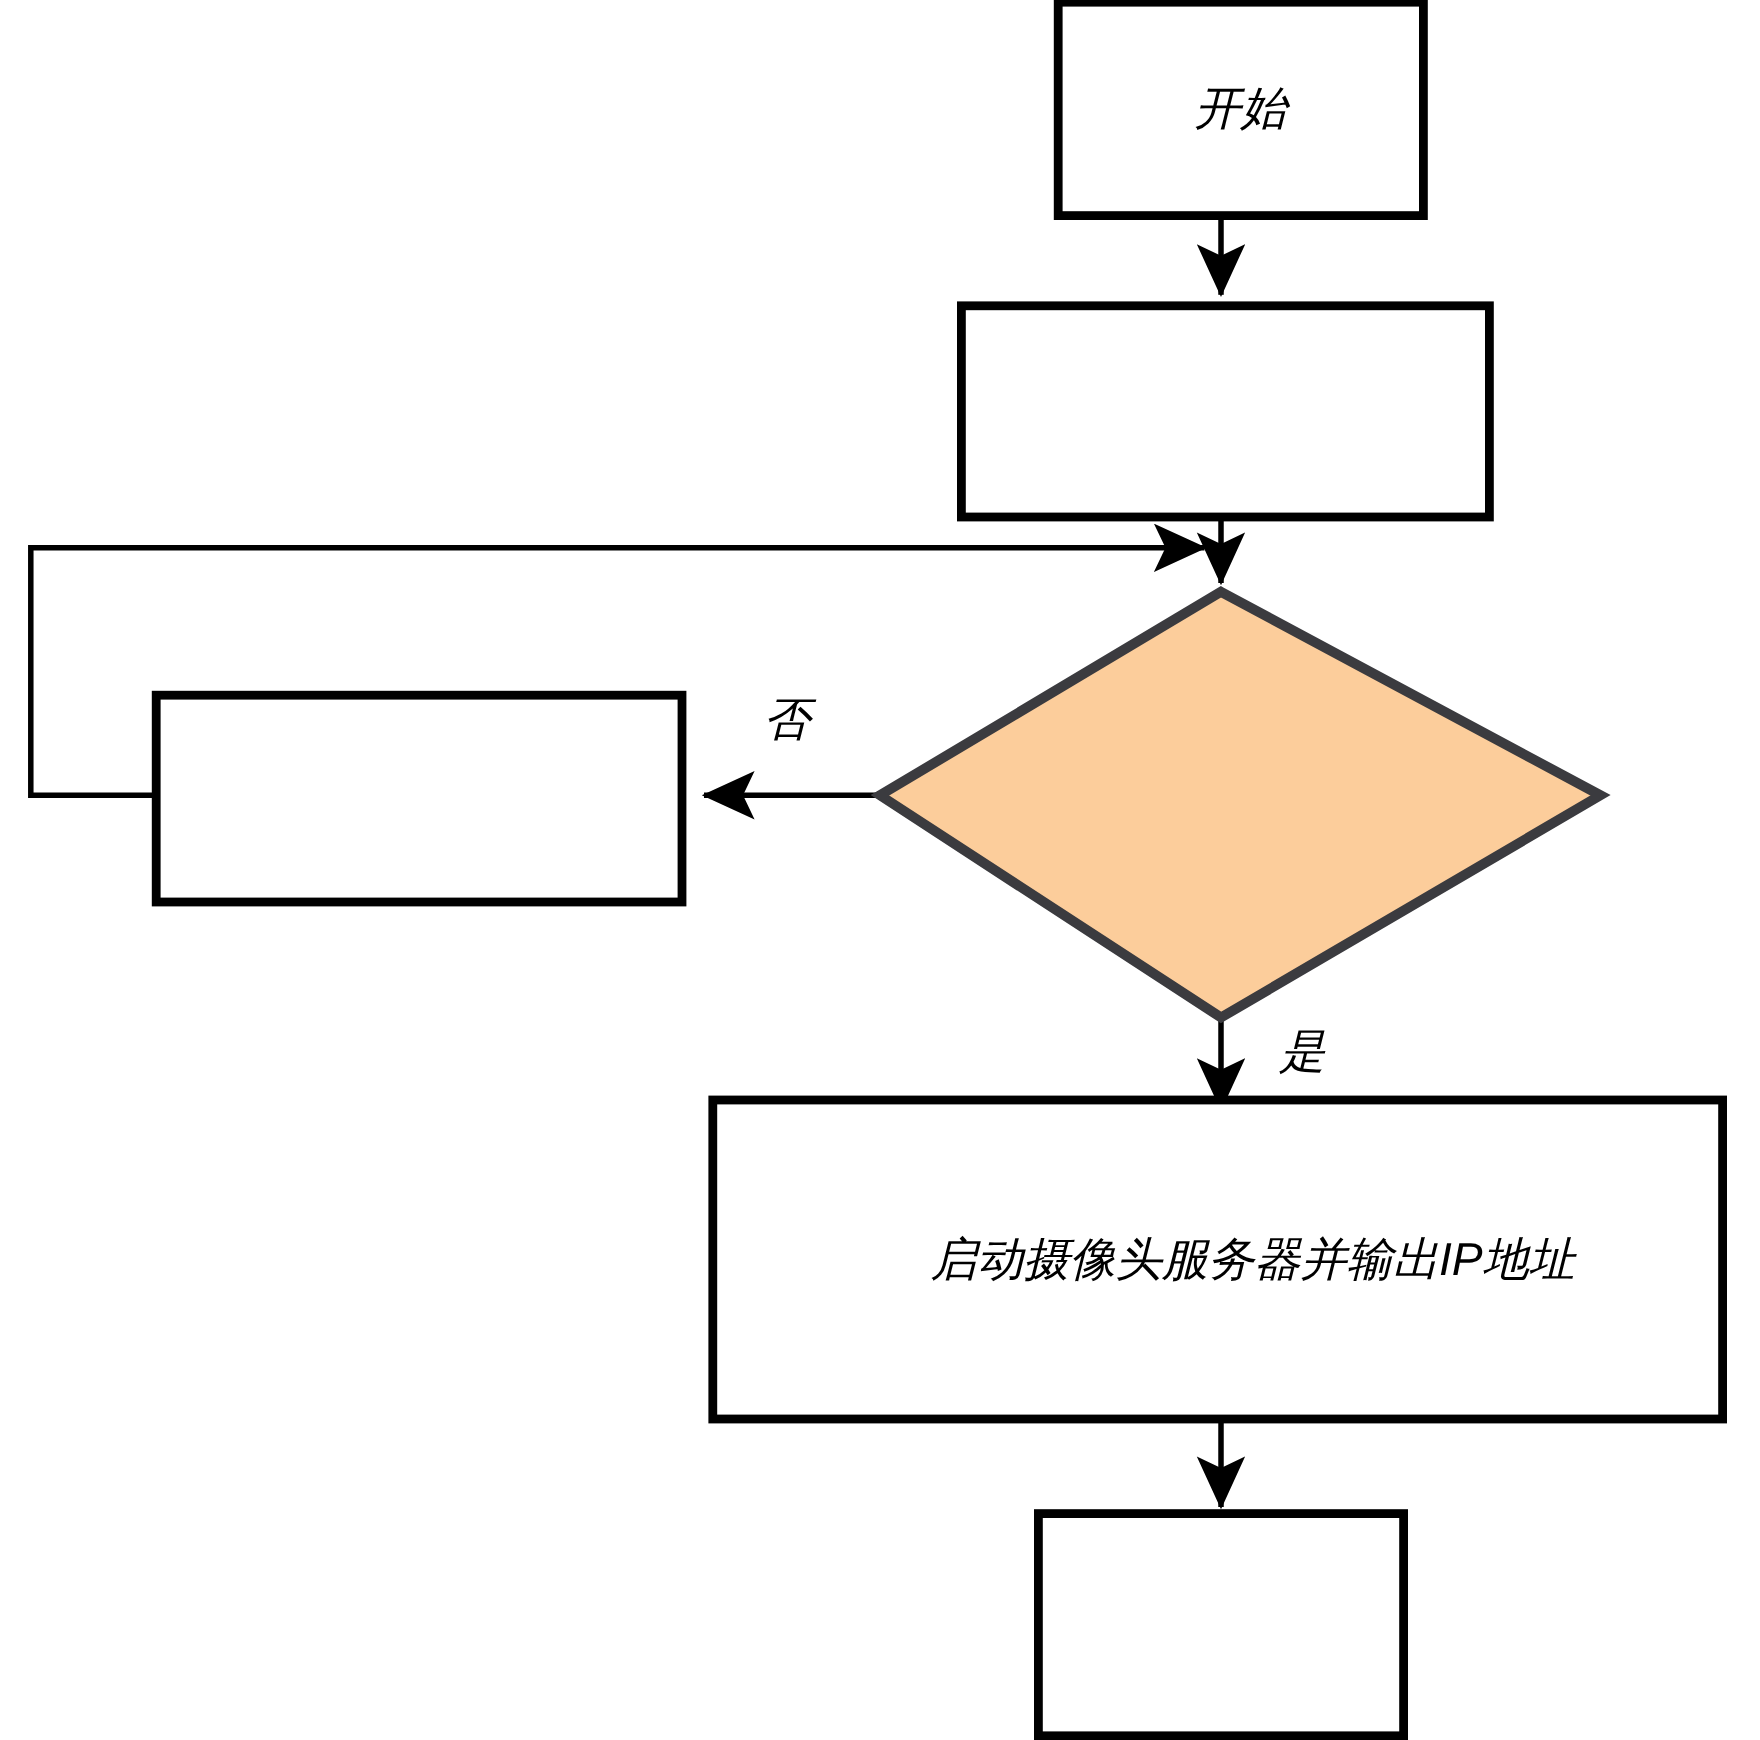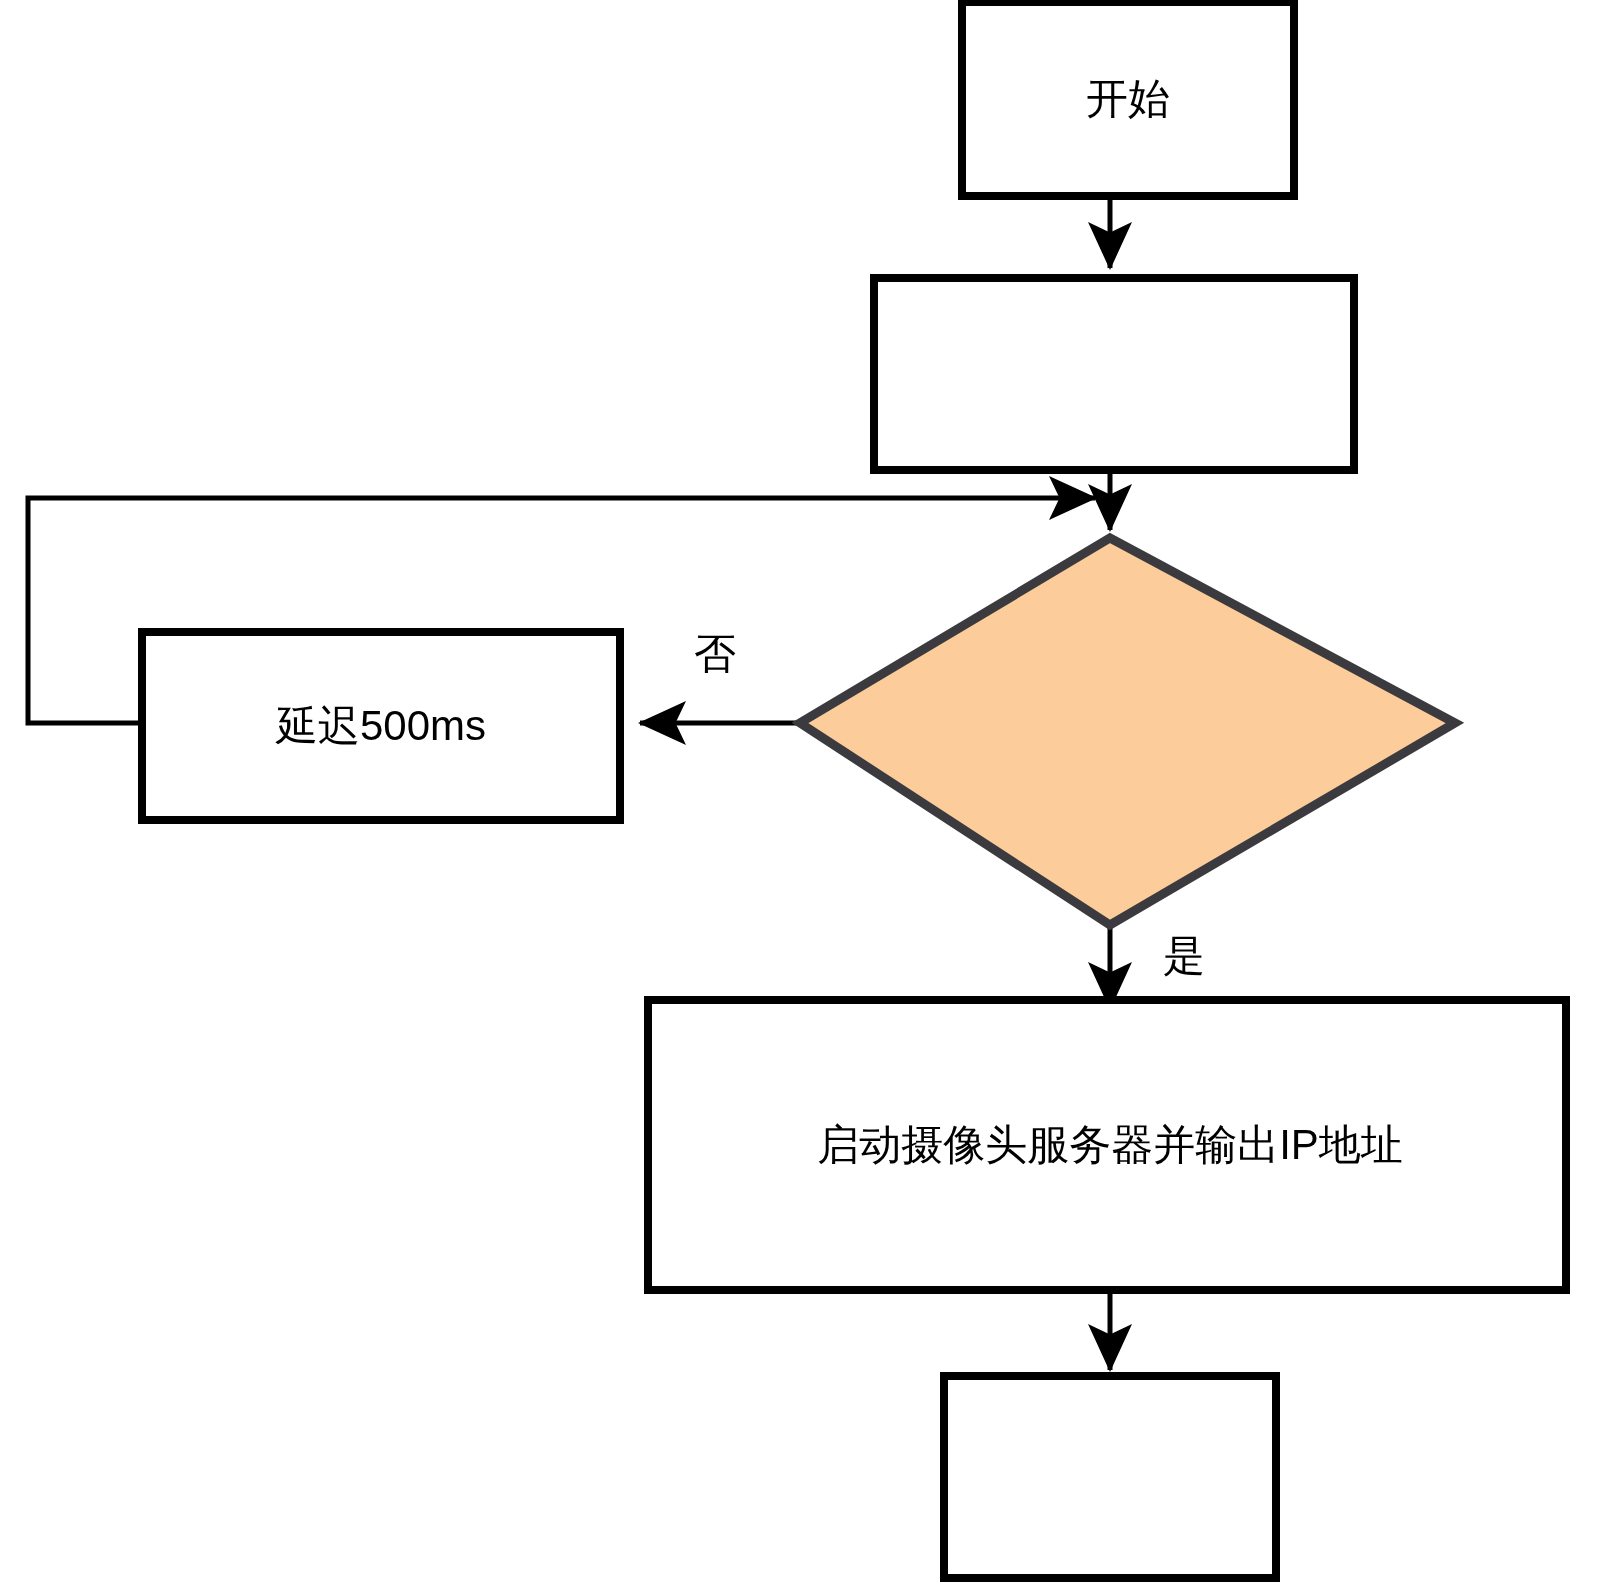--- a/index.html
+++ b/index.html
@@ -9,20 +9,21 @@
   }
   body {
     font-family: "Liberation Sans", "DejaVu Sans", sans-serif;
   }
   #canvas {
     position: relative;
     width: 1600px;
     height: 1582px;
     background: #ffffff;
     overflow: hidden;
+    font-style: italic;
   }
   #canvas svg.flow {
     position: absolute;
     left: 0;
     top: 0;
     width: 1600px;
     height: 1582px;
   }
   
   .node-label {
@@ -95,22 +96,21 @@
 
     <rect x="648" y="1000" width="918" height="290" fill="#ffffff" stroke="#000000" stroke-width="8"></rect>
 
     <rect x="944" y="1376" width="332" height="202" fill="#ffffff" stroke="#000000" stroke-width="8"></rect>
   </svg>
 
   <div class="node-label" style="left:962px; top:2px; width:332px; height:194px;">开始</div>
 
 
 
-  <div class="node-label" style="left:142px; top:632px; width:478px; height:188px;">延迟500ms</div>
 
-  <div class="node-label" style="left:651px; top:1000px; width:918px; height:290px;">启动摄像头服务器并输出IP地址</div>
+  <div class="node-label" style="left:680px; top:1000px; width:918px; height:290px;">启动摄像头服务器并输出IP地址</div>
 
 
   <div class="edge-label" style="left:694px; top:633px;">否</div>
 
   <div class="edge-label" style="left:1163px; top:935px;">是</div>
 
 </div>
 
 </body></html>

